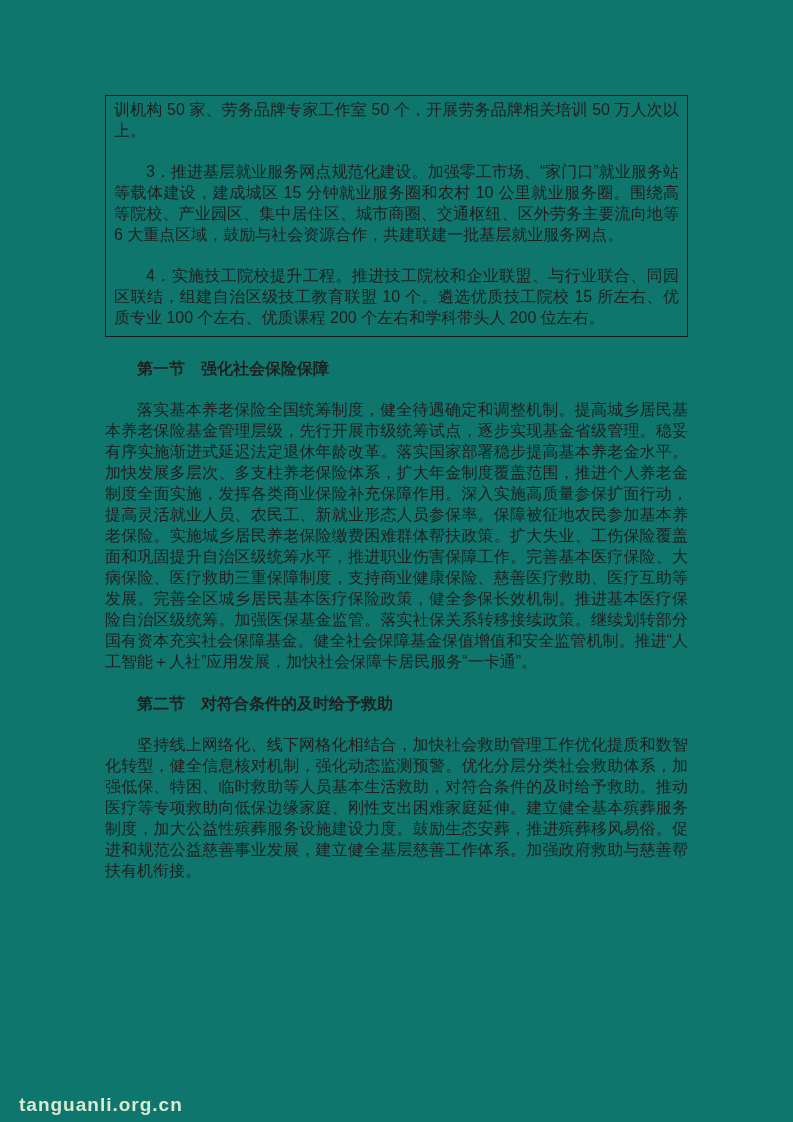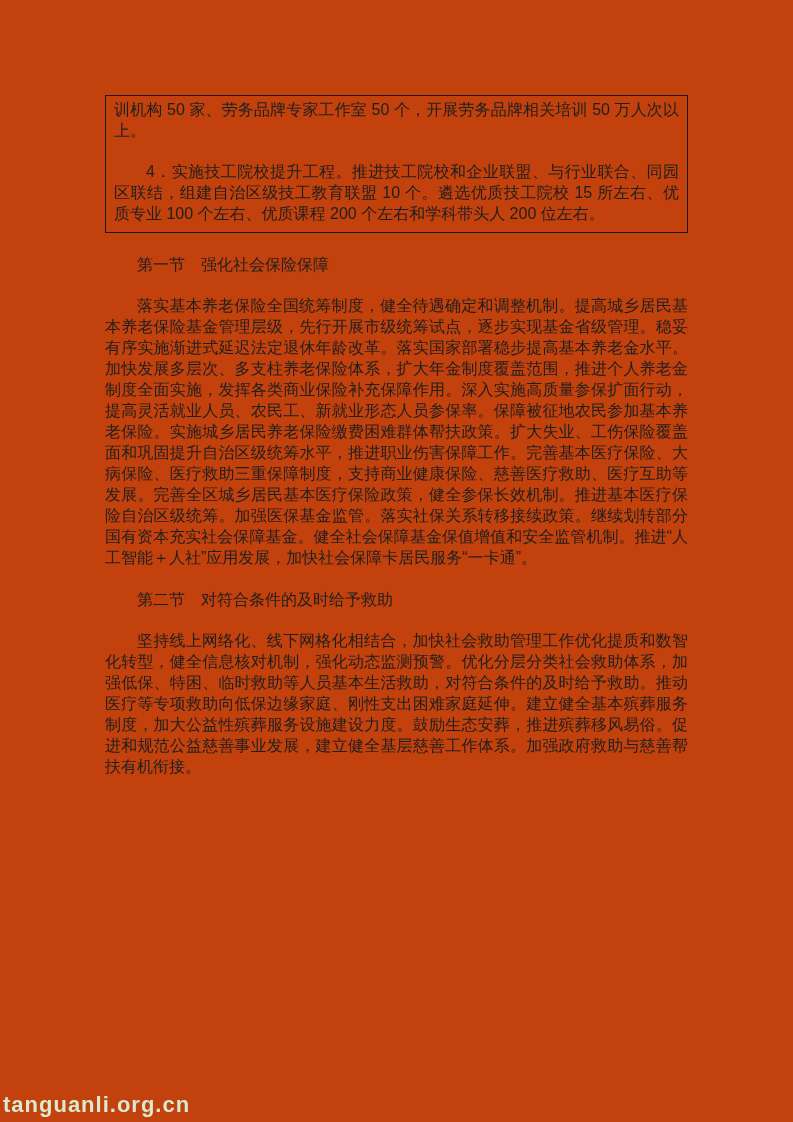--- a/index.html
+++ b/index.html
@@ -4,21 +4,21 @@
 <style>
   html, body {
     margin: 0;
     padding: 0;
     background: #ffffff;
   }
   .page {
     position: relative;
     width: 793px;
     height: 1122px;
-    background: #c2410c;
+    background: #0f766e;
     overflow: hidden;
     font-family: "Liberation Sans", "DejaVu Sans", sans-serif;
     color: #1f1f1f;
     font-size: 16px;
     line-height: 21px;
   }
   .content {
     position: absolute;
     left: 105px;
     top: 95px;
@@ -45,42 +45,43 @@
   .chapter-title {
     margin: 18px 0 20px 0;
     font-size: 17px;
     font-weight: 700;
     text-indent: 2em;
     line-height: 22px;
   }
   .section-heading {
     margin: 21px 0 20px 0;
     font-size: 16px;
-    font-weight: 400;
+    font-weight: 700;
     text-indent: 2em;
     line-height: 21px;
   }
   .watermark {
     position: absolute;
-    left: 3px;
+    left: 19px;
     bottom: 7px;
-    font-size: 22px;
+    font-size: 19px;
     font-weight: 700;
     letter-spacing: 1px;
     color: #dbe9cf;
   }
 </style>
 </head>
 <body>
 
 <div class="page">
   <div class="content">
 
     <div class="boxed">
       <p class="no-indent">训机构 50 家、劳务品牌专家工作室 50 个，开展劳务品牌相关培训 50 万人次以上。</p>
+      <p class="indent">3．推进基层就业服务网点规范化建设。加强零工市场、“家门口”就业服务站等载体建设，建成城区 15 分钟就业服务圈和农村 10 公里就业服务圈。围绕高等院校、产业园区、集中居住区、城市商圈、交通枢纽、区外劳务主要流向地等 6 大重点区域，鼓励与社会资源合作，共建联建一批基层就业服务网点。</p>
       <p class="indent">4．实施技工院校提升工程。推进技工院校和企业联盟、与行业联合、同园区联结，组建自治区级技工教育联盟 10 个。遴选优质技工院校 15 所左右、优质专业 100 个左右、优质课程 200 个左右和学科带头人 200 位左右。</p>
     </div>
 
 
 
     <h3 class="section-heading">第一节　强化社会保险保障</h3>
 
     <p class="indent">落实基本养老保险全国统筹制度，健全待遇确定和调整机制。提高城乡居民基本养老保险基金管理层级，先行开展市级统筹试点，逐步实现基金省级管理。稳妥有序实施渐进式延迟法定退休年龄改革。落实国家部署稳步提高基本养老金水平。加快发展多层次、多支柱养老保险体系，扩大年金制度覆盖范围，推进个人养老金制度全面实施，发挥各类商业保险补充保障作用。深入实施高质量参保扩面行动，提高灵活就业人员、农民工、新就业形态人员参保率。保障被征地农民参加基本养老保险。实施城乡居民养老保险缴费困难群体帮扶政策。扩大失业、工伤保险覆盖面和巩固提升自治区级统筹水平，推进职业伤害保障工作。完善基本医疗保险、大病保险、医疗救助三重保障制度，支持商业健康保险、慈善医疗救助、医疗互助等发展。完善全区城乡居民基本医疗保险政策，健全参保长效机制。推进基本医疗保险自治区级统筹。加强医保基金监管。落实社保关系转移接续政策。继续划转部分国有资本充实社会保障基金。健全社会保障基金保值增值和安全监管机制。推进“人工智能＋人社”应用发展，加快社会保障卡居民服务“一卡通”。</p>
 
     <h3 class="section-heading">第二节　对符合条件的及时给予救助</h3>

